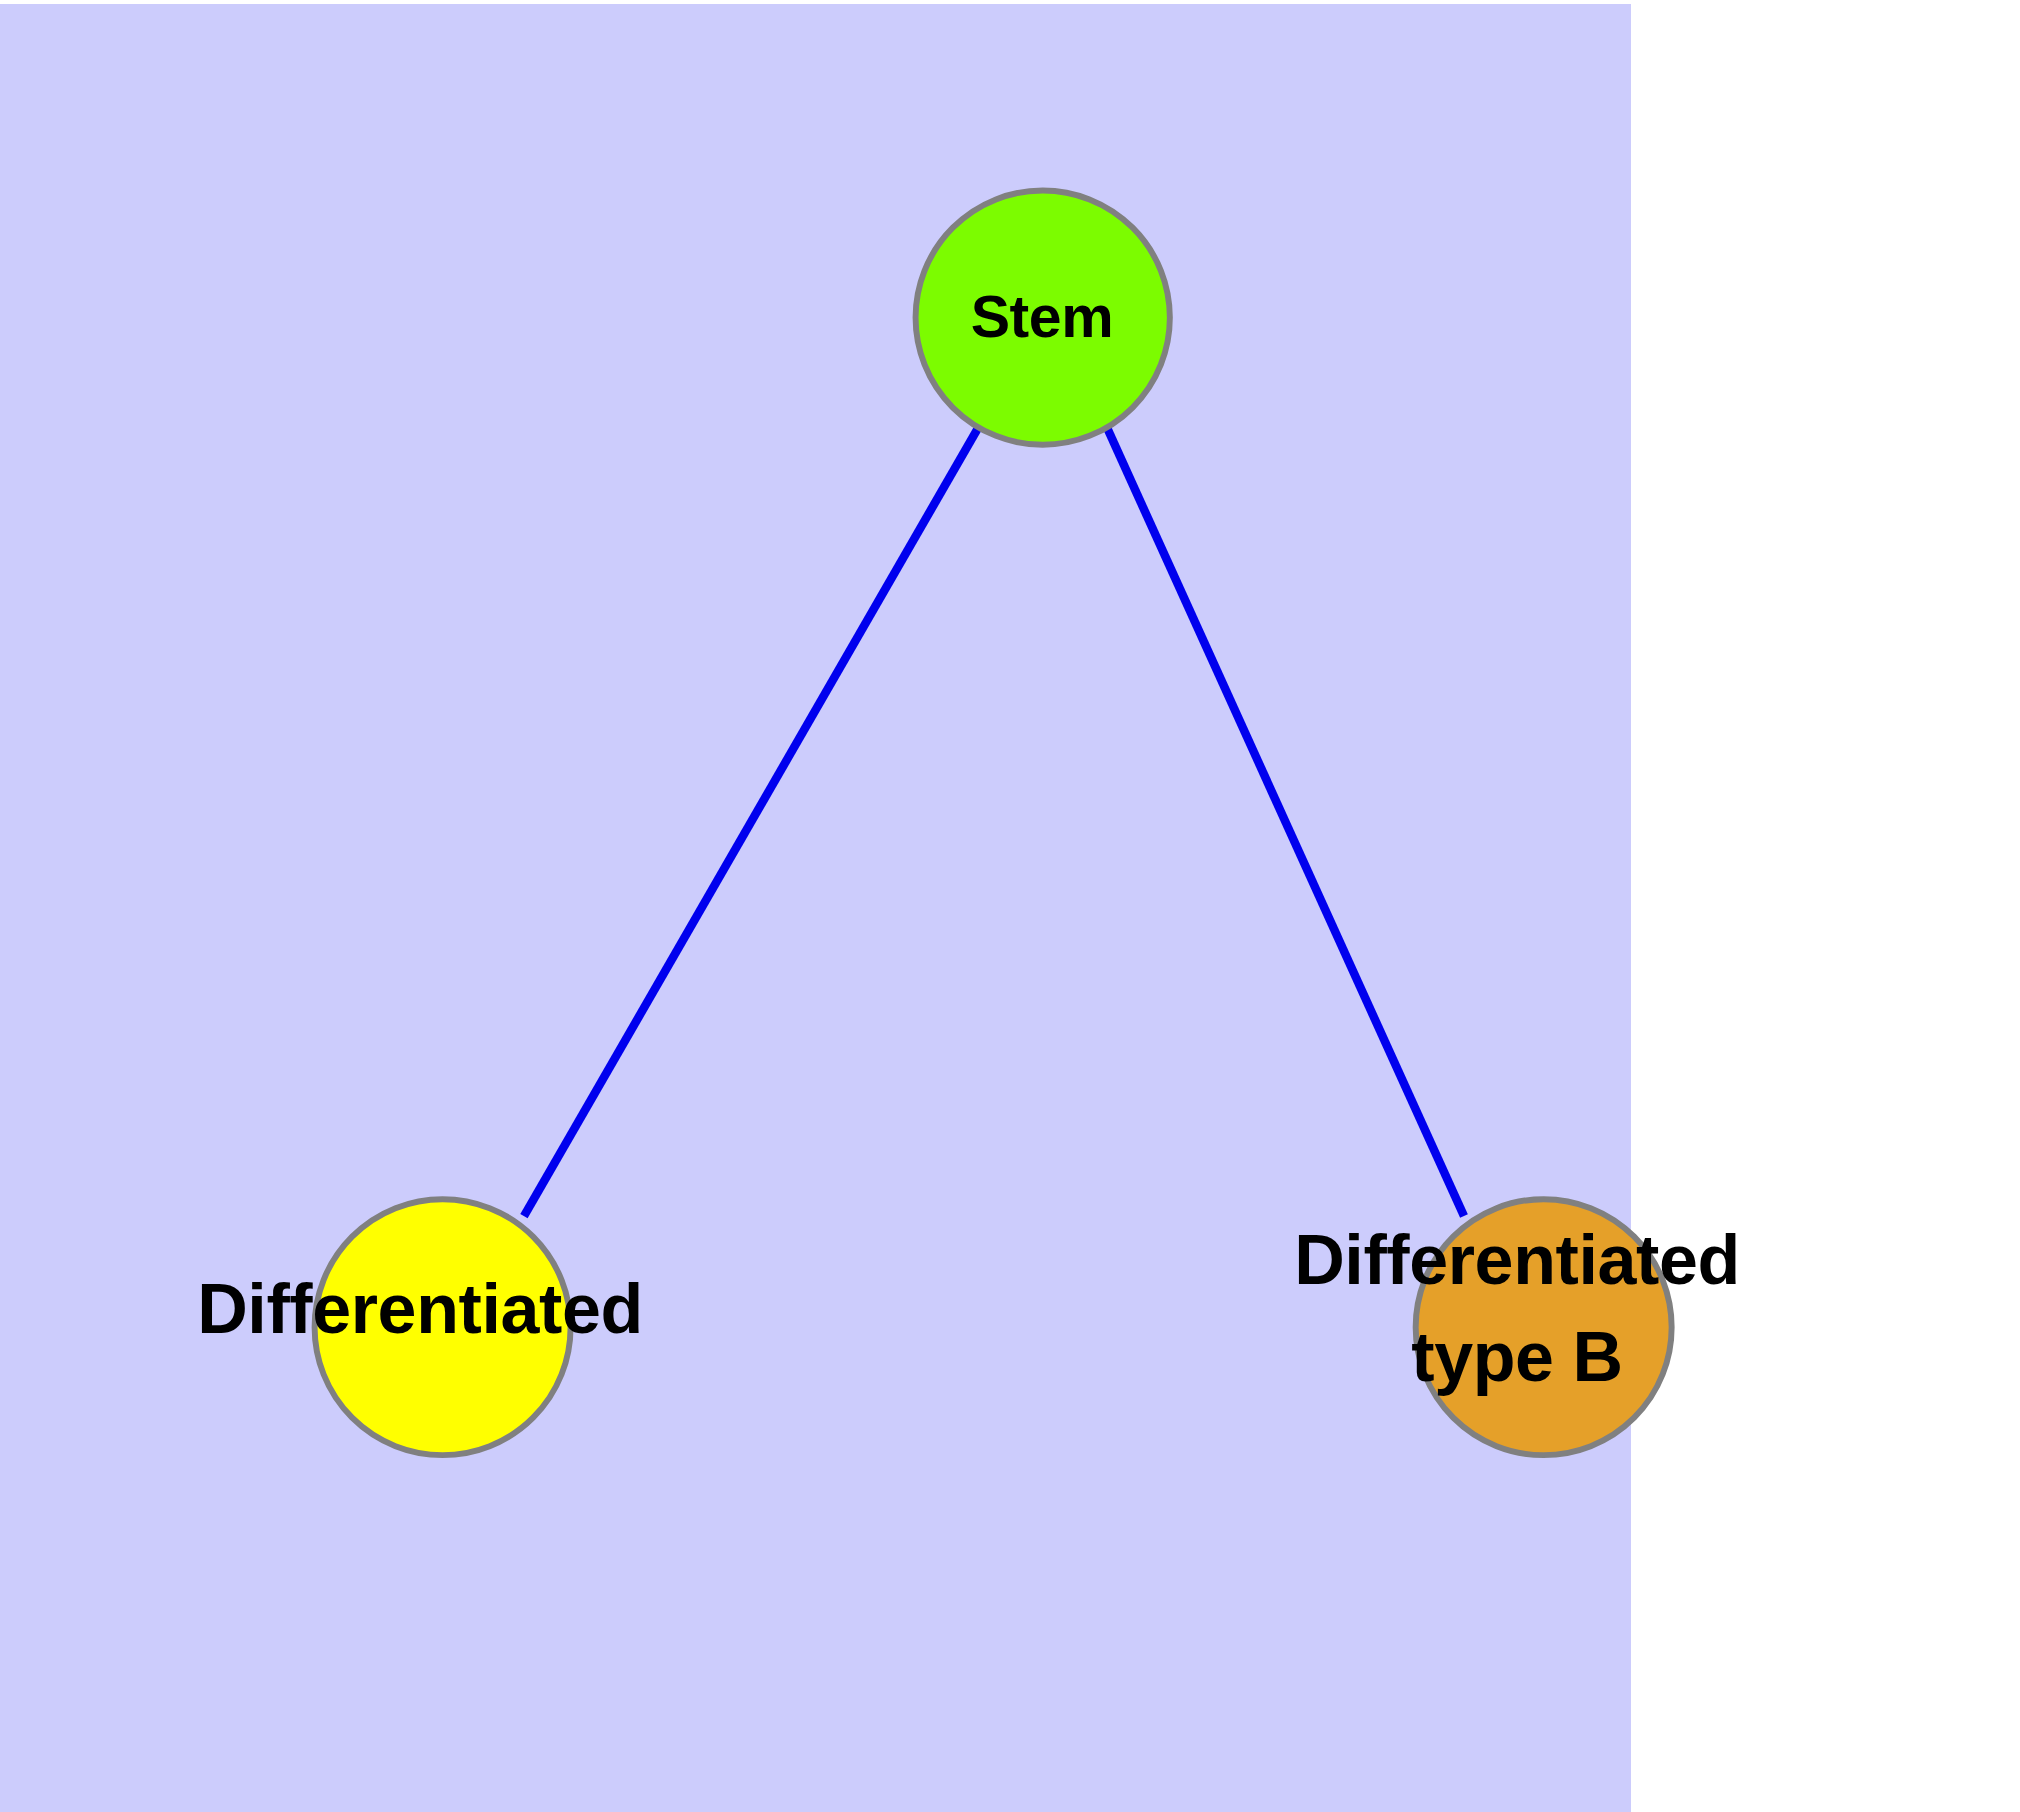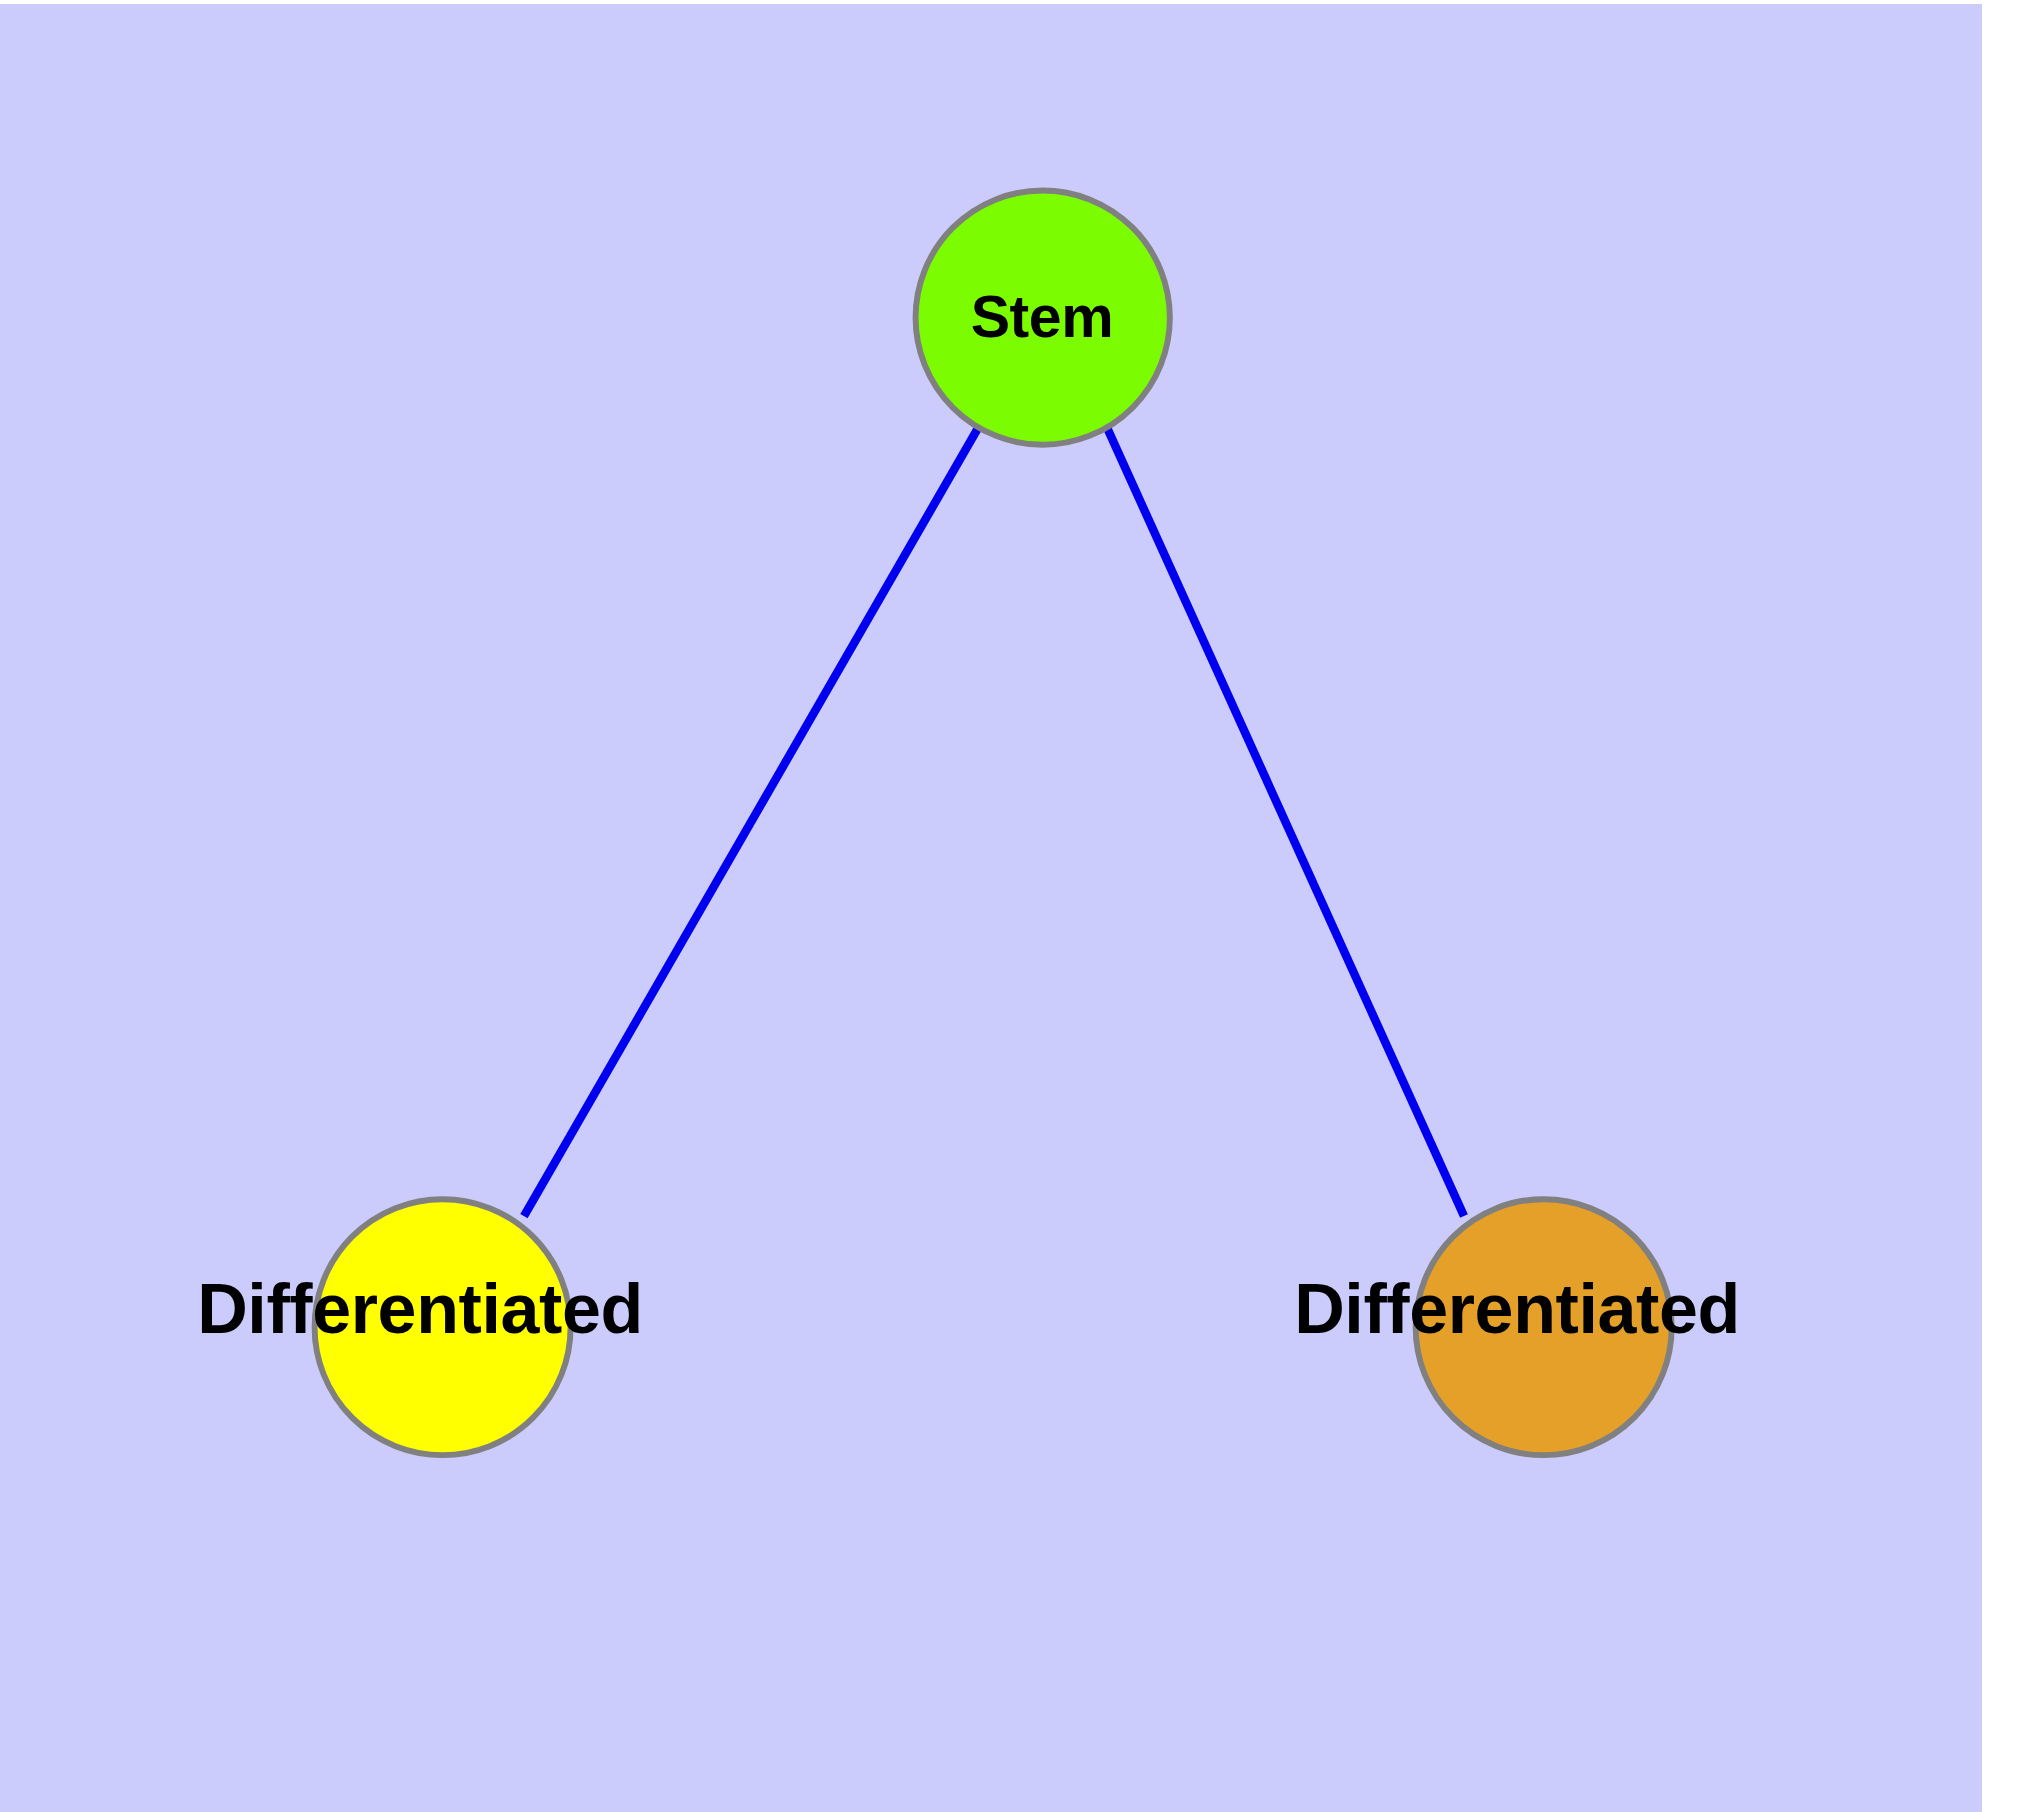--- a/index.html
+++ b/index.html
@@ -13,21 +13,21 @@
     width: 2021px;
     height: 1812px;
     background: #ffffff;
     overflow: hidden;
     font-family: "Liberation Sans", "DejaVu Sans", sans-serif;
   }
   #plot-area {
     position: absolute;
     left: 0;
     top: 4.2px;
-    width: 1982px;
+    width: 1631px;
     height: 1808px;
     background: #ccccfc;
   }
   #graph-svg {
     position: absolute;
     left: 0;
     top: 0;
     width: 2021px;
     height: 1808px;
   }
@@ -59,18 +59,18 @@
       <g id="node-layer">
           <circle cx="1230" cy="370" r="150" fill="#7cfc00" stroke="#808080" stroke-width="7"></circle>
           <circle cx="522" cy="1561" r="151" fill="#ffff00" stroke="#808080" stroke-width="7"></circle>
           <circle cx="1821" cy="1561" r="151" fill="#e5a029" stroke="#808080" stroke-width="7"></circle>
         </g>
     </svg>
 
     <div id="label-layer">
         <div class="node-label stem-size" style="left: 1042px; top: 314px; color: rgb(0, 0, 0);"><div>Stem</div></div>
         <div class="node-label" style="left: 420px; top: 1305px; color: rgb(0, 0, 0);"><div>Differentiated</div></div>
-        <div class="node-label" style="left: 1517px; top: 1305px; color: rgb(0, 0, 0);"><div>Differentiated</div></div>
+        <div class="node-label" style="left: 1517px; top: 1305px; color: rgb(0, 0, 0);"><div>Differentiated</div><div>type B</div></div>
       </div>
 
   </div>
 </div>
 
 
 </body></html>

